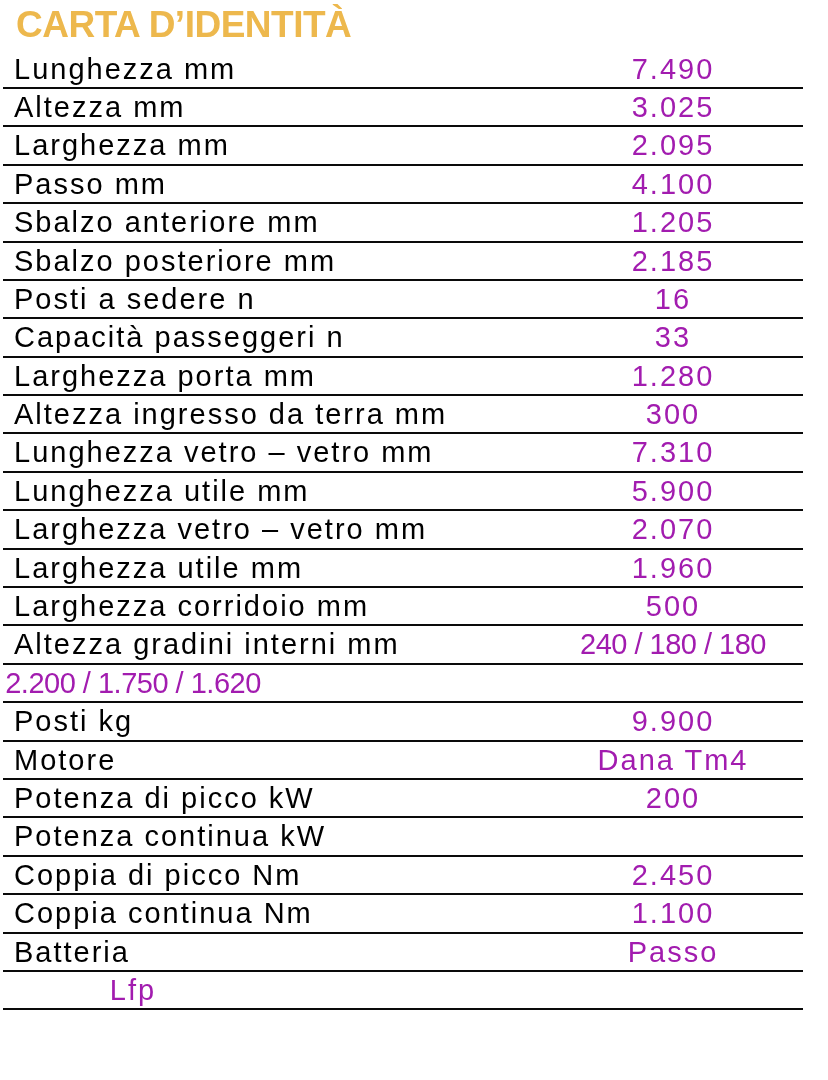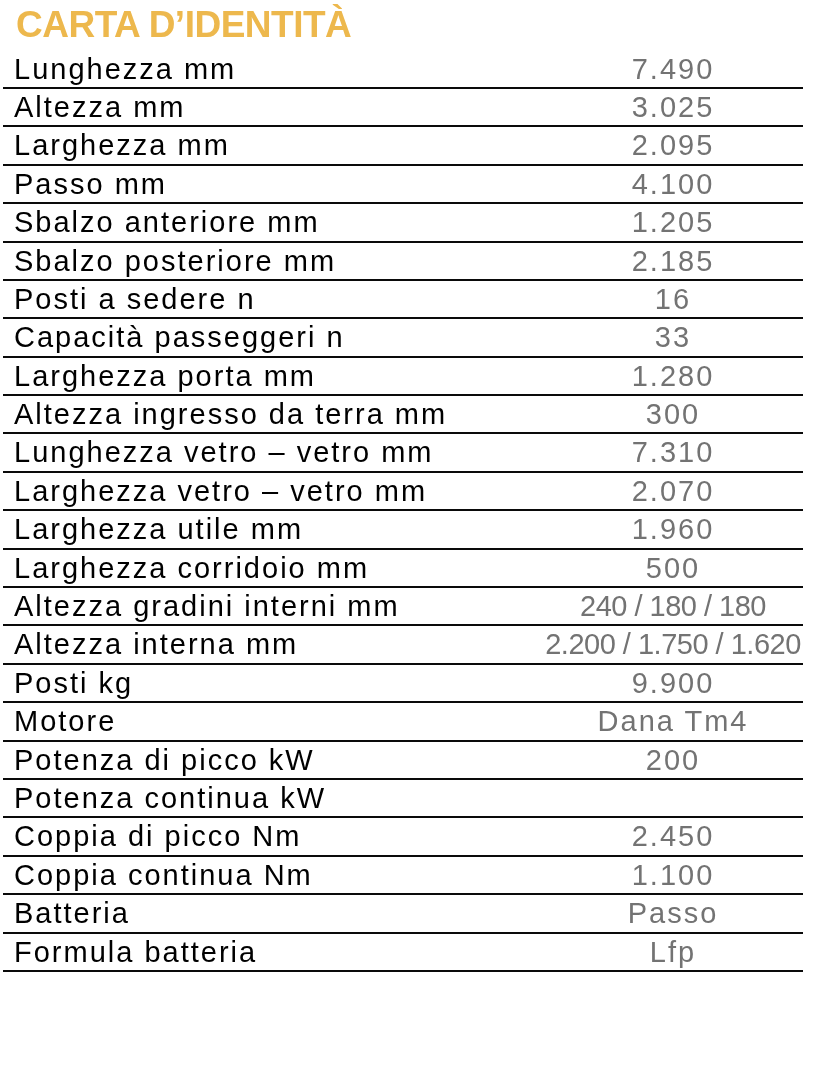--- a/index.html
+++ b/index.html
@@ -39,21 +39,21 @@
     color: #000;
     white-space: nowrap;
   }
   .value {
     flex: 0 0 260px;
     width: 260px;
     text-align: center;
     font-size: 29px;
     line-height: 36.4px;
     letter-spacing: 2px;
-    color: #737373;
+    color: #a21caf;
     white-space: nowrap;
   }
   .value.tight { letter-spacing: -0.5px; }
 </style>
 </head>
 <body>
 
 <div id="page">
   <h1 class="title" style="color: rgb(237, 184, 77);">CARTA D’IDENTITÀ</h1>
 
@@ -96,37 +96,40 @@
       </div>
       <div class="row">
         <span class="label">Altezza ingresso da terra mm</span>
         <span class="value">300</span>
       </div>
       <div class="row">
         <span class="label">Lunghezza vetro – vetro mm</span>
         <span class="value">7.310</span>
       </div>
       <div class="row">
+        <span class="label">Lunghezza utile mm</span>
+        <span class="value">5.900</span>
+      </div>
+      <div class="row">
         <span class="label">Larghezza vetro – vetro mm</span>
         <span class="value">2.070</span>
       </div>
       <div class="row">
         <span class="label">Larghezza utile mm</span>
         <span class="value">1.960</span>
       </div>
       <div class="row">
         <span class="label">Larghezza corridoio mm</span>
         <span class="value">500</span>
       </div>
       <div class="row">
         <span class="label">Altezza gradini interni mm</span>
         <span class="value tight">240 / 180 / 180</span>
       </div>
       <div class="row">
-        <span class="label">Altezza interna mm</span>
         <span class="value tight">2.200 / 1.750 / 1.620</span>
       </div>
       <div class="row">
         <span class="label">Posti kg</span>
         <span class="value">9.900</span>
       </div>
       <div class="row">
         <span class="label">Motore</span>
         <span class="value">Dana Tm4</span>
       </div>
@@ -143,17 +146,16 @@
       </div>
       <div class="row">
         <span class="label">Coppia continua Nm</span>
         <span class="value">1.100</span>
       </div>
       <div class="row">
         <span class="label">Batteria</span>
         <span class="value">Passo</span>
       </div>
       <div class="row">
-        <span class="label">Formula batteria</span>
         <span class="value">Lfp</span>
       </div>
     </div>
 </div>
 
 </body></html>

